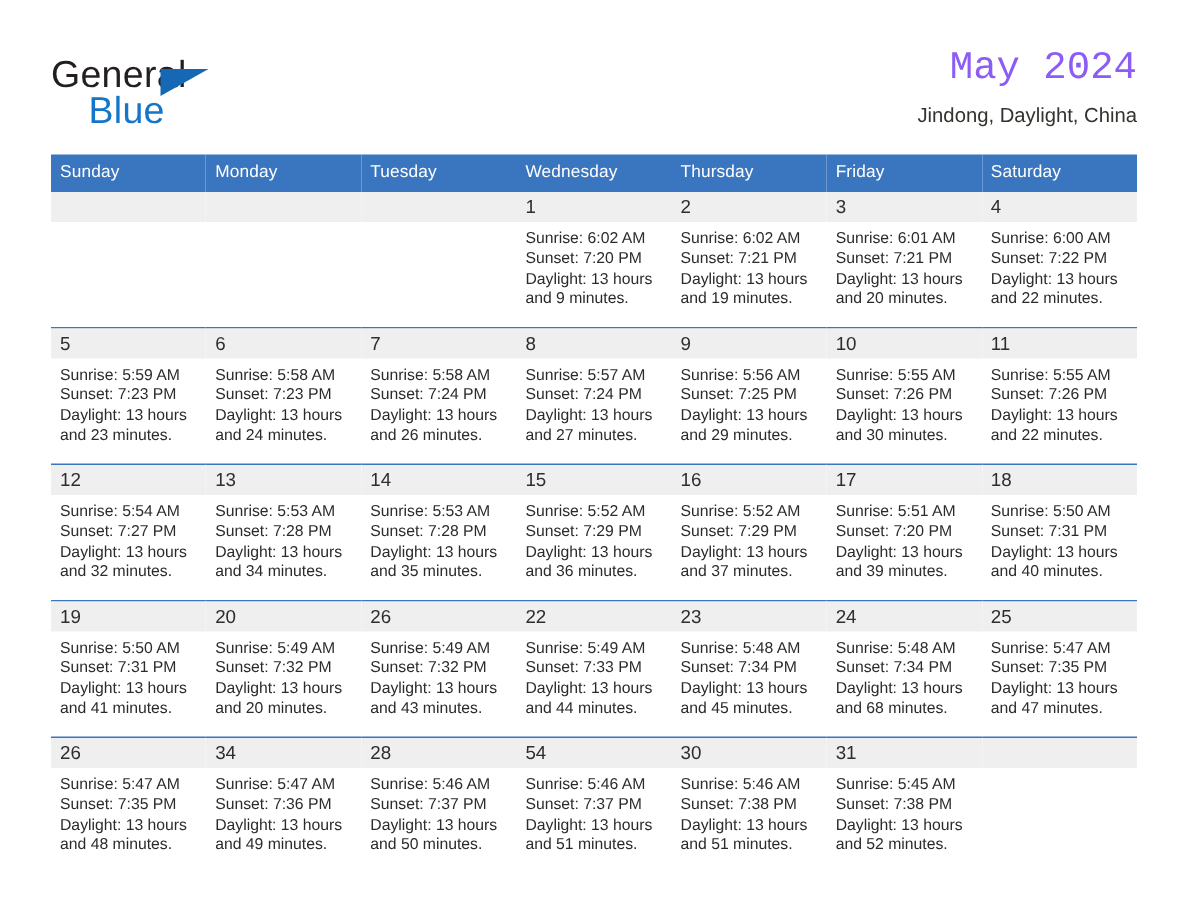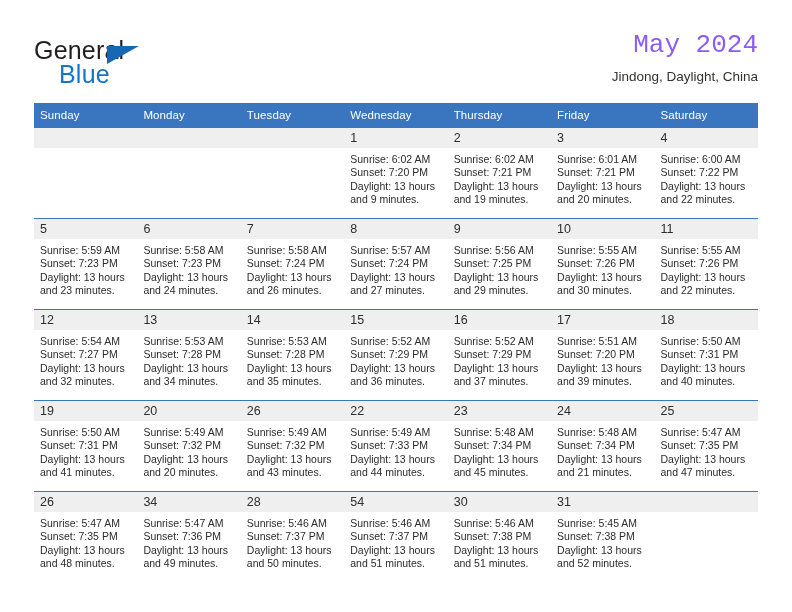--- a/index.html
+++ b/index.html
@@ -480,21 +480,21 @@
           </div>
             </div>
           </td>
         <td>
             <div class="daycell">
           <div class="daynum-band">24</div>
           <div class="day-info">
             <div>Sunrise: 5:48 AM</div>
             <div>Sunset: 7:34 PM</div>
             <div>Daylight: 13 hours</div>
-            <div>and 21 minutes.</div>
+            <div>and 68 minutes.</div>
           </div>
             </div>
           </td>
         <td>
             <div class="daycell">
           <div class="daynum-band">25</div>
           <div class="day-info">
             <div>Sunrise: 5:47 AM</div>
             <div>Sunset: 7:35 PM</div>
             <div>Daylight: 13 hours</div>

